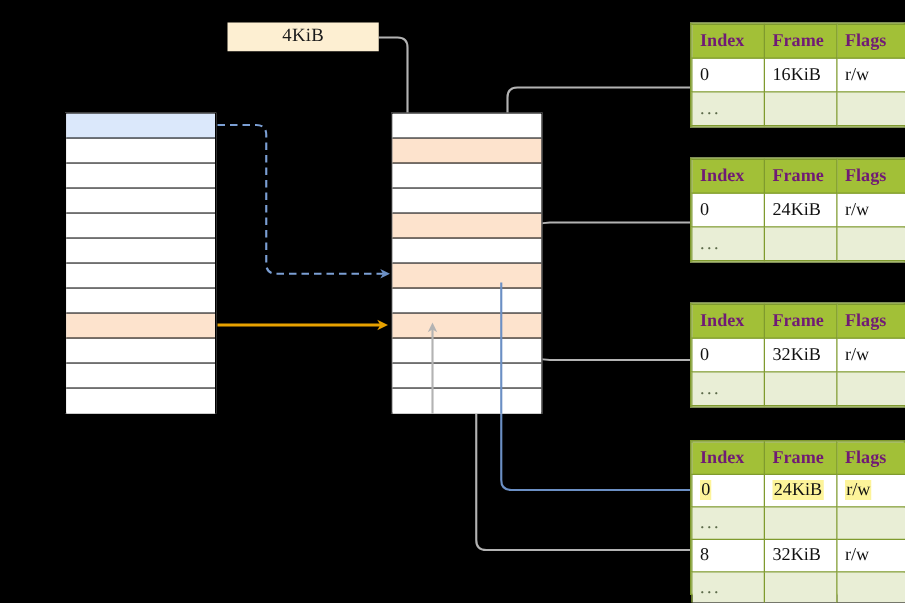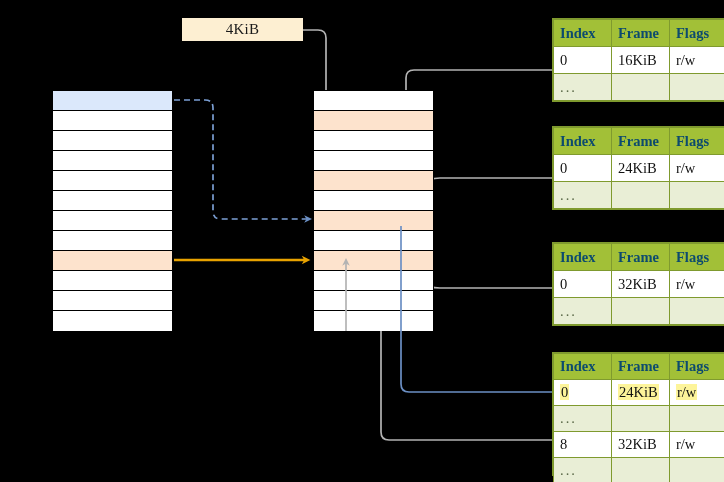--- a/index.html
+++ b/index.html
@@ -28,21 +28,21 @@
     font-size:15px;line-height:23px;
     color:#1a1a1a;
     letter-spacing:.2px;
   }
 
   
   .ptable{position:absolute;box-sizing:border-box;border-collapse:collapse;
           border:1.2px solid #7f9a2e;background:#fff;}
   .ptable table{border-collapse:collapse;width:100%;height:100%;table-layout:fixed;}
   .ptable th{
-    background:#a2c037;color:#0c4a6e;font-weight:bold;
+    background:#a2c037;color:#701a75;font-weight:bold;
     font-size:14.5px;text-align:left;padding:2px 0 2px 6px;
     border:1.2px solid #7f9a2e;height:26px;box-sizing:border-box;
     font-family:"Liberation Serif", serif;
   }
   .ptable td{
     font-size:14.5px;text-align:left;padding:2px 0 2px 6px;
     border:1.2px solid #7f9a2e;height:26px;box-sizing:border-box;
     background:#fff;color:#111;
   }
   .ptable tr.ellip td{background:#e9eed6;color:#5d6b4b;letter-spacing:2px;}

